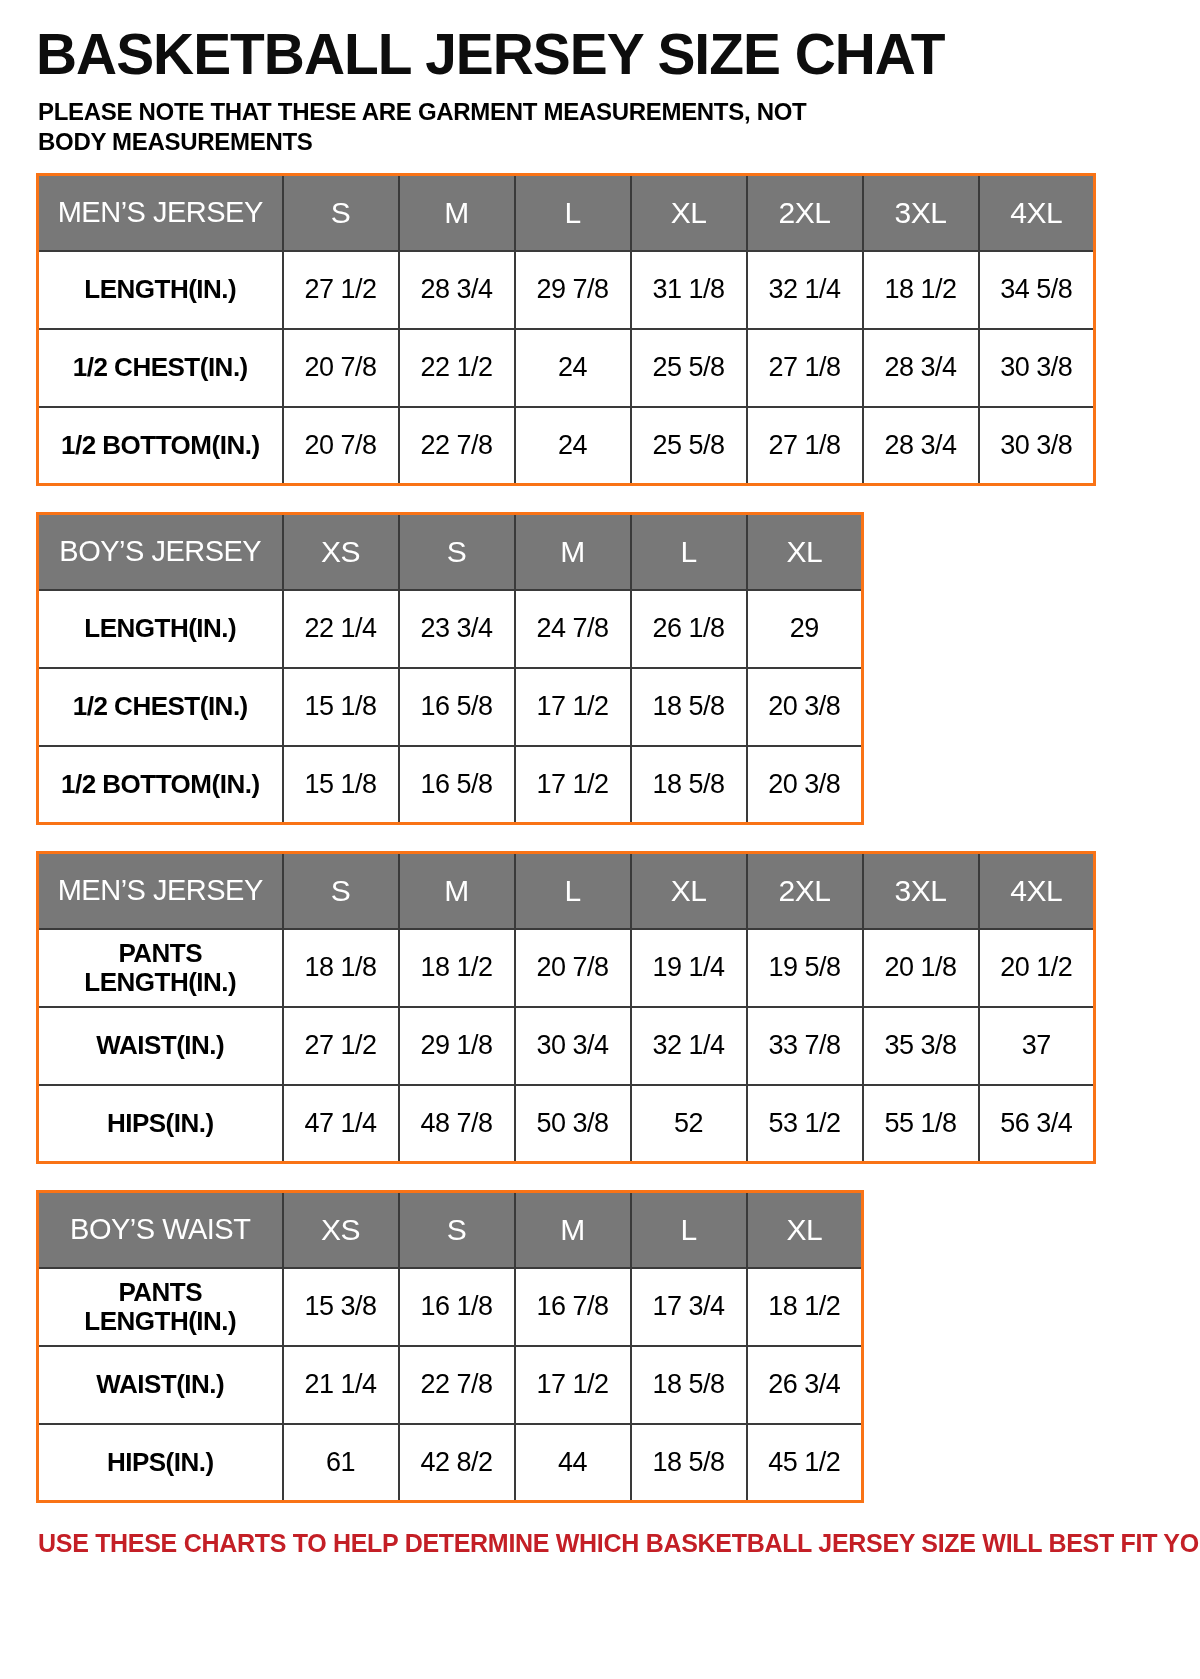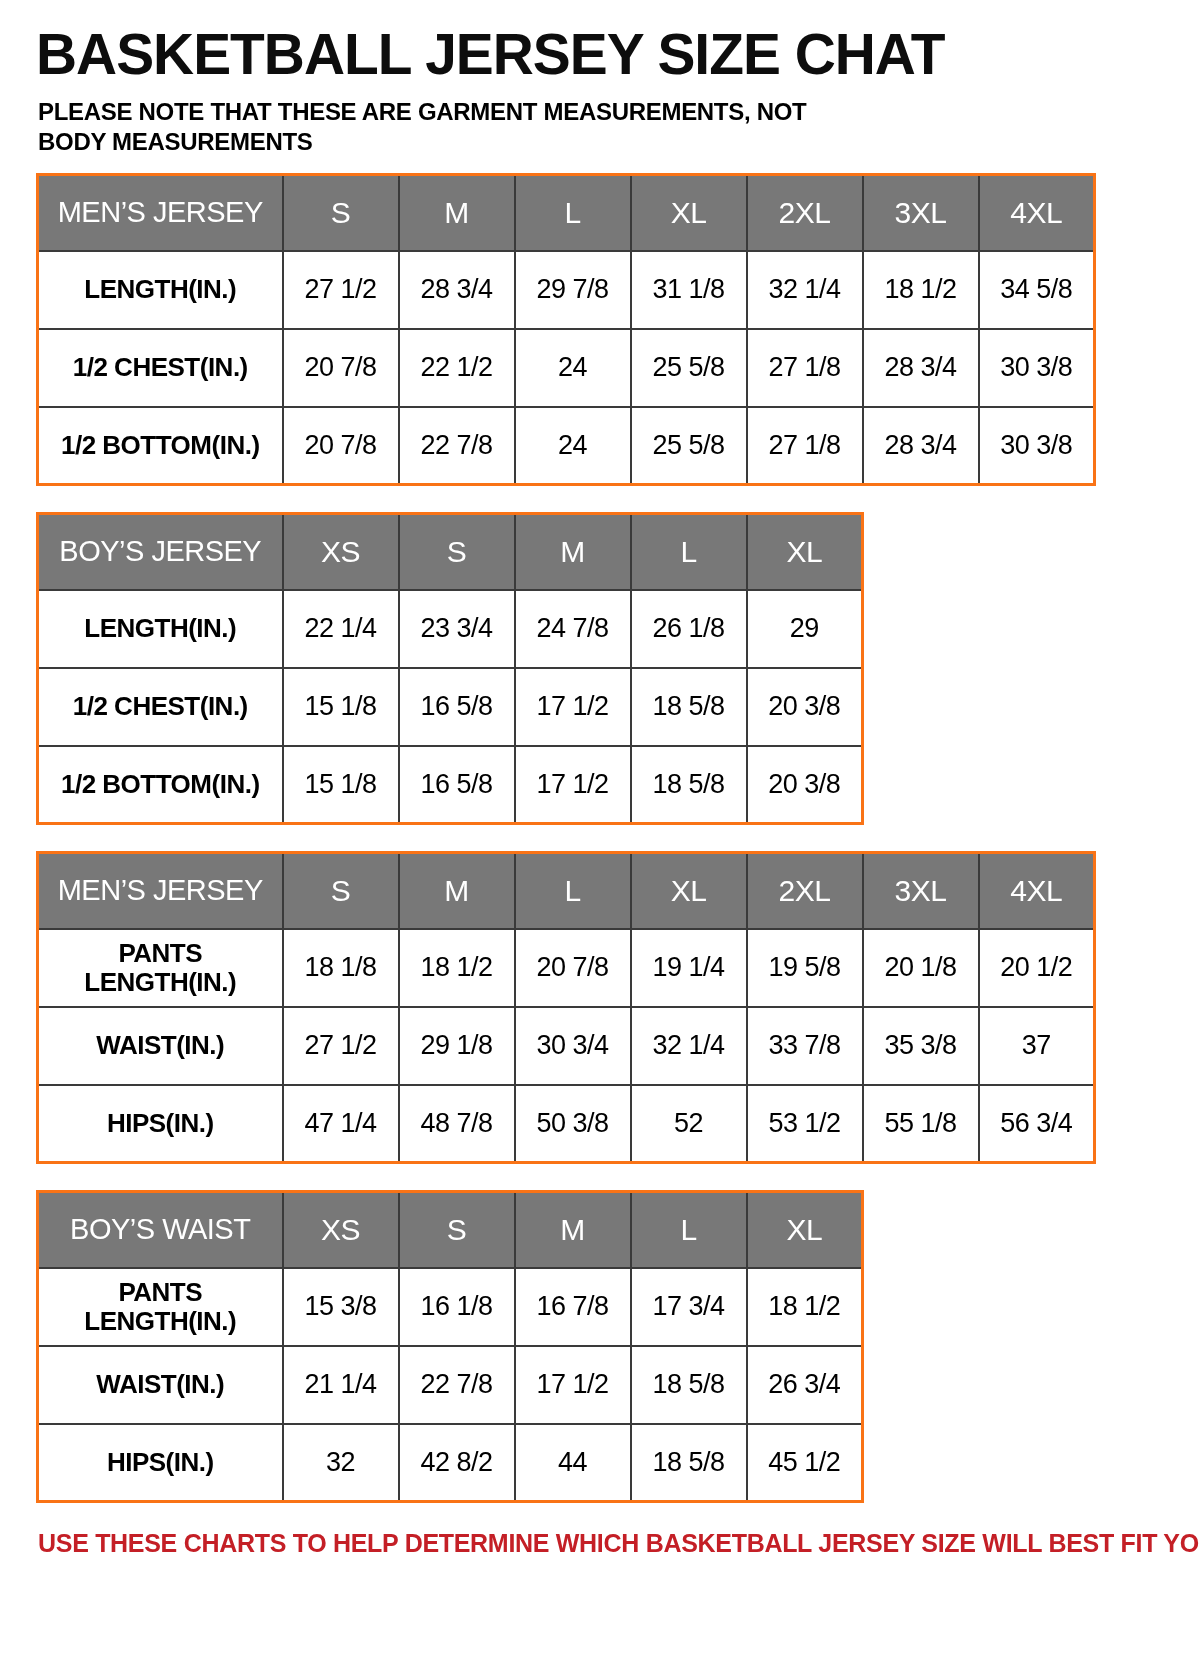--- a/index.html
+++ b/index.html
@@ -269,21 +269,21 @@
         <tr>
           <td class="row-label">WAIST(IN.)</td>
           <td class="value">21 1/4</td>
           <td class="value">22 7/8</td>
           <td class="value">17 1/2</td>
           <td class="value">18 5/8</td>
           <td class="value">26 3/4</td>
         </tr>
         <tr>
           <td class="row-label">HIPS(IN.)</td>
-          <td class="value">32</td>
+          <td class="value">61</td>
           <td class="value">42 8/2</td>
           <td class="value">44</td>
           <td class="value">18 5/8</td>
           <td class="value">45 1/2</td>
         </tr>
       </tbody>
     </table>
   </div>
 
 <p class="footer">USE THESE CHARTS TO HELP DETERMINE WHICH BASKETBALL JERSEY SIZE WILL BEST FIT YOU.</p>

